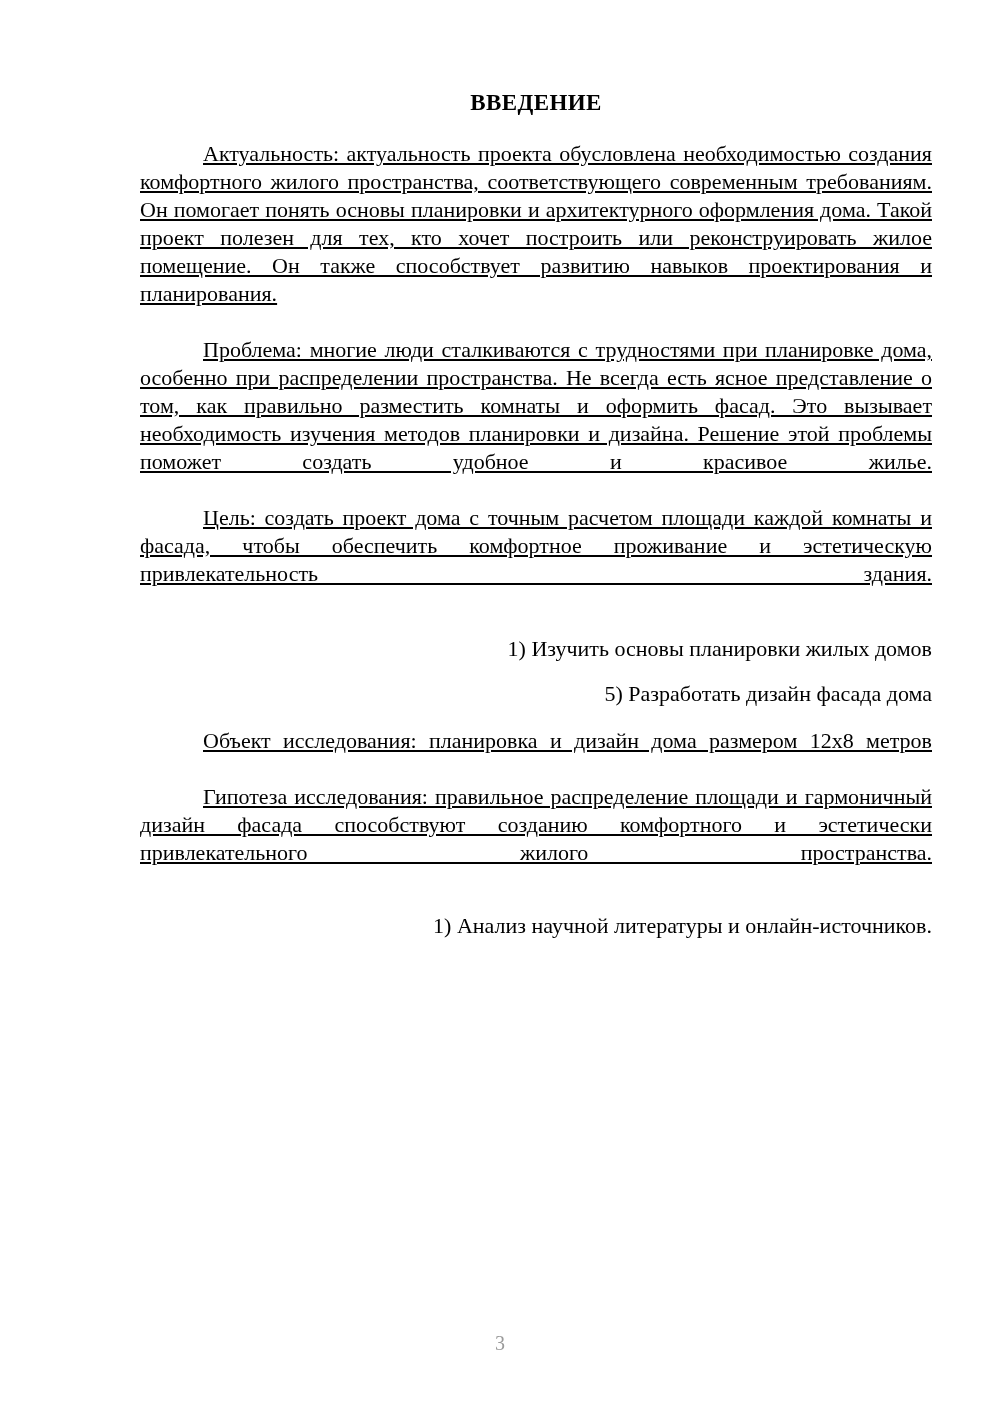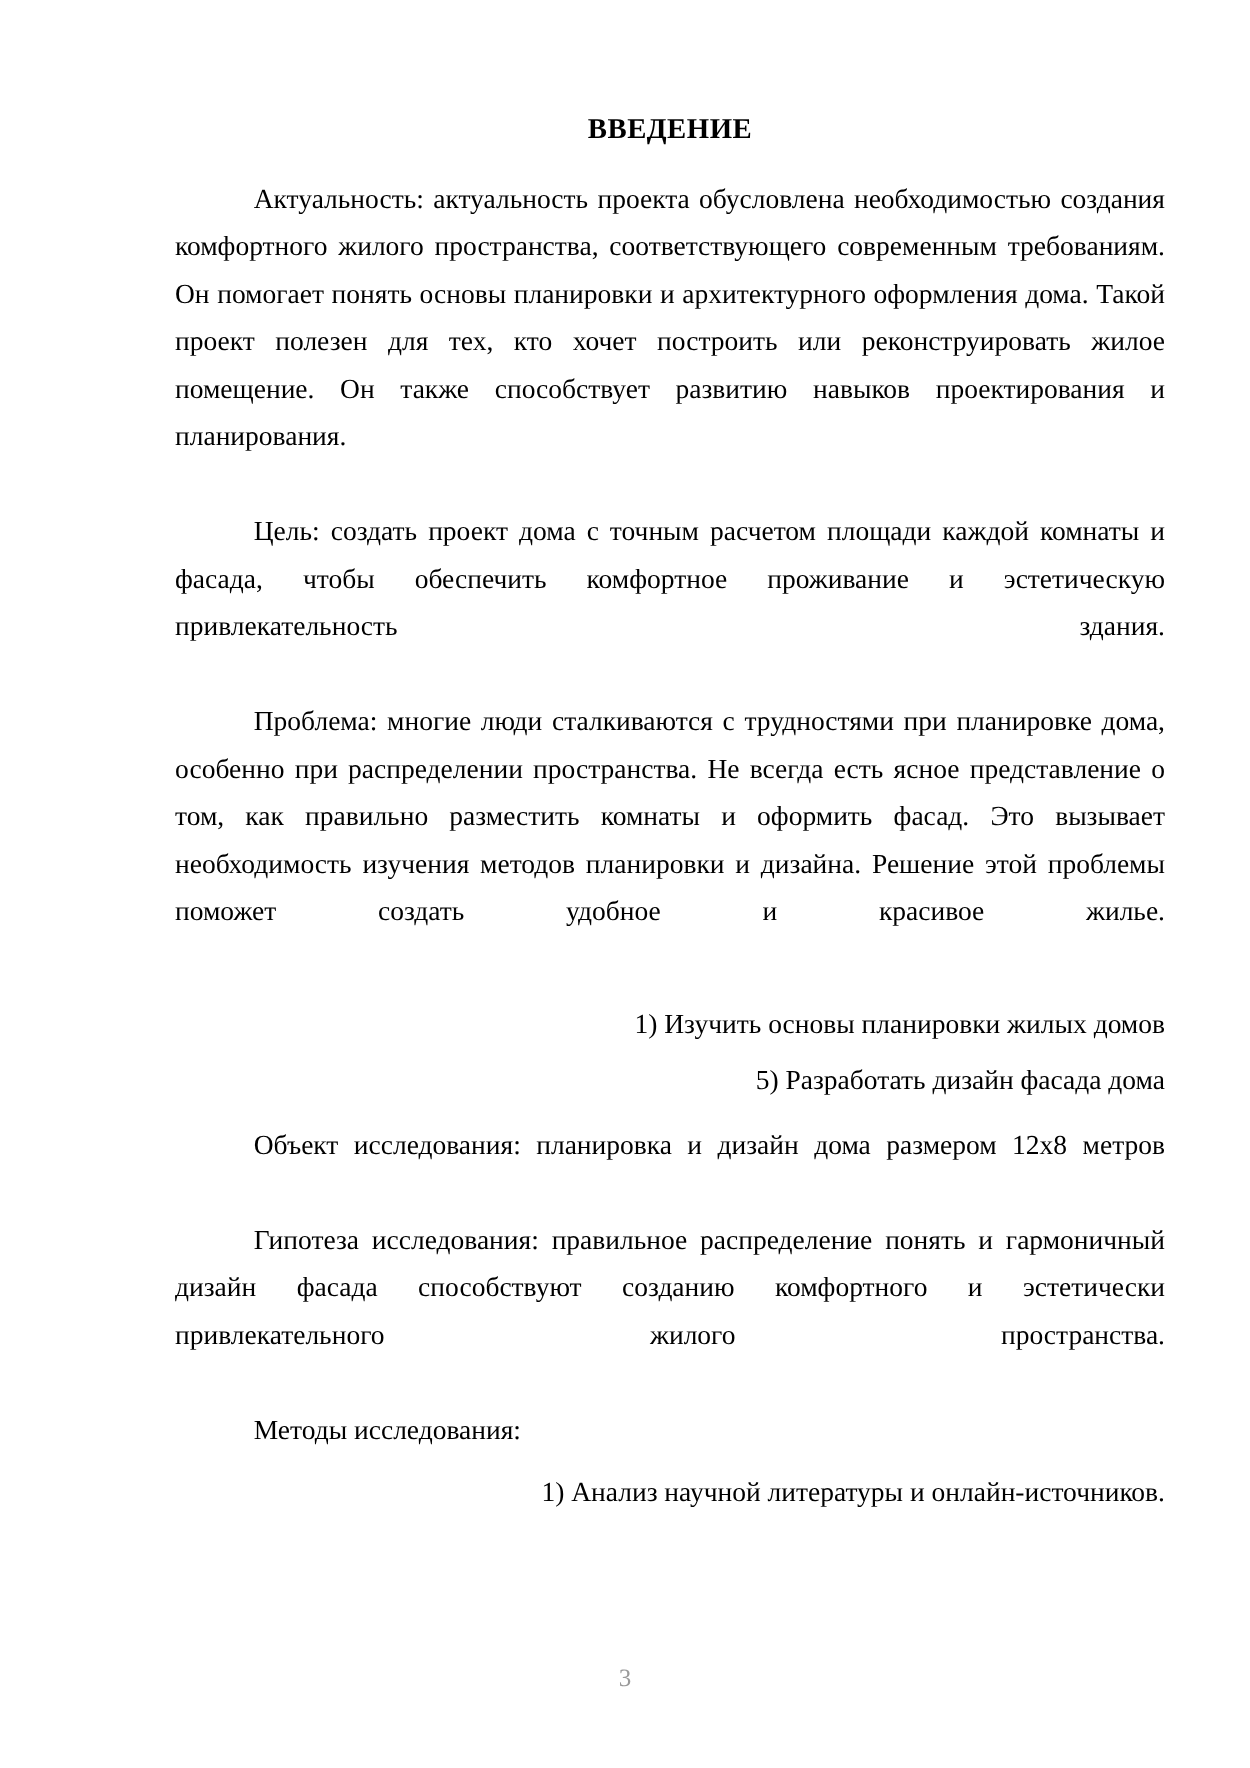--- a/index.html
+++ b/index.html
@@ -37,26 +37,27 @@
     font-size: 23px;
     font-weight: bold;
     text-align: center;
     letter-spacing: 0.4px;
     margin: 0 0 22px 0;
     line-height: 30px;
   }
 
   .para {
     font-size: 22px;
-    line-height: 38px;
+    line-height: 28px;
     text-align: justify;
     text-justify: inter-word;
     text-indent: 63px;
     margin: 0;
     hyphens: none;
+    text-decoration: underline;
   }
 
   
   .para::after {
     content: "";
     display: inline-block;
     width: 100%;
   }
 
   .para.nostretch::after { content: none; }
@@ -93,36 +94,35 @@
 <body>
 
 <div class="page">
 
   <div class="content">
 
     <h1 class="doc-title">ВВЕДЕНИЕ</h1>
 
     <p class="para">Актуальность: актуальность проекта обусловлена необходимостью создания комфортного жилого пространства, соответствующего современным требованиям. Он помогает понять основы планировки и архитектурного оформления дома. Такой проект полезен для тех, кто хочет построить или реконструировать жилое помещение. Он также способствует развитию навыков проектирования и планирования.</p>
 
+    <p class="para">Проблема: многие люди сталкиваются с трудностями при планировке дома, особенно при распределении пространства. Не всегда есть ясное представление о том, как правильно разместить комнаты и оформить фасад. Это вызывает необходимость изучения методов планировки и дизайна. Решение этой проблемы поможет создать удобное и красивое жилье.</p>
+
     <p class="para">Цель: создать проект дома с точным расчетом площади каждой комнаты и фасада, чтобы обеспечить комфортное проживание и эстетическую привлекательность здания.</p>
-
-    <p class="para">Проблема: многие люди сталкиваются с трудностями при планировке дома, особенно при распределении пространства. Не всегда есть ясное представление о том, как правильно разместить комнаты и оформить фасад. Это вызывает необходимость изучения методов планировки и дизайна. Решение этой проблемы поможет создать удобное и красивое жилье.</p>
 
 
     <ul class="list">
       <li class="list-item">1) Изучить основы планировки жилых домов</li>
       <li class="list-item">5) Разработать дизайн фасада дома</li>
     </ul>
 
     <p class="para">Объект исследования: планировка и дизайн дома размером 12х8 метров</p>
 
 
-    <p class="para">Гипотеза исследования: правильное распределение понять и гармоничный дизайн фасада способствуют созданию комфортного и эстетически привлекательного жилого пространства.</p>
+    <p class="para">Гипотеза исследования: правильное распределение площади и гармоничный дизайн фасада способствуют созданию комфортного и эстетически привлекательного жилого пространства.</p>
 
-    <p class="para nostretch">Методы исследования:</p>
 
     <ul class="list tight">
       <li class="list-item">1) Анализ научной литературы и онлайн-источников.</li>
     </ul>
 
   </div>
 
   <div class="page-number">3</div>
 
 </div>

